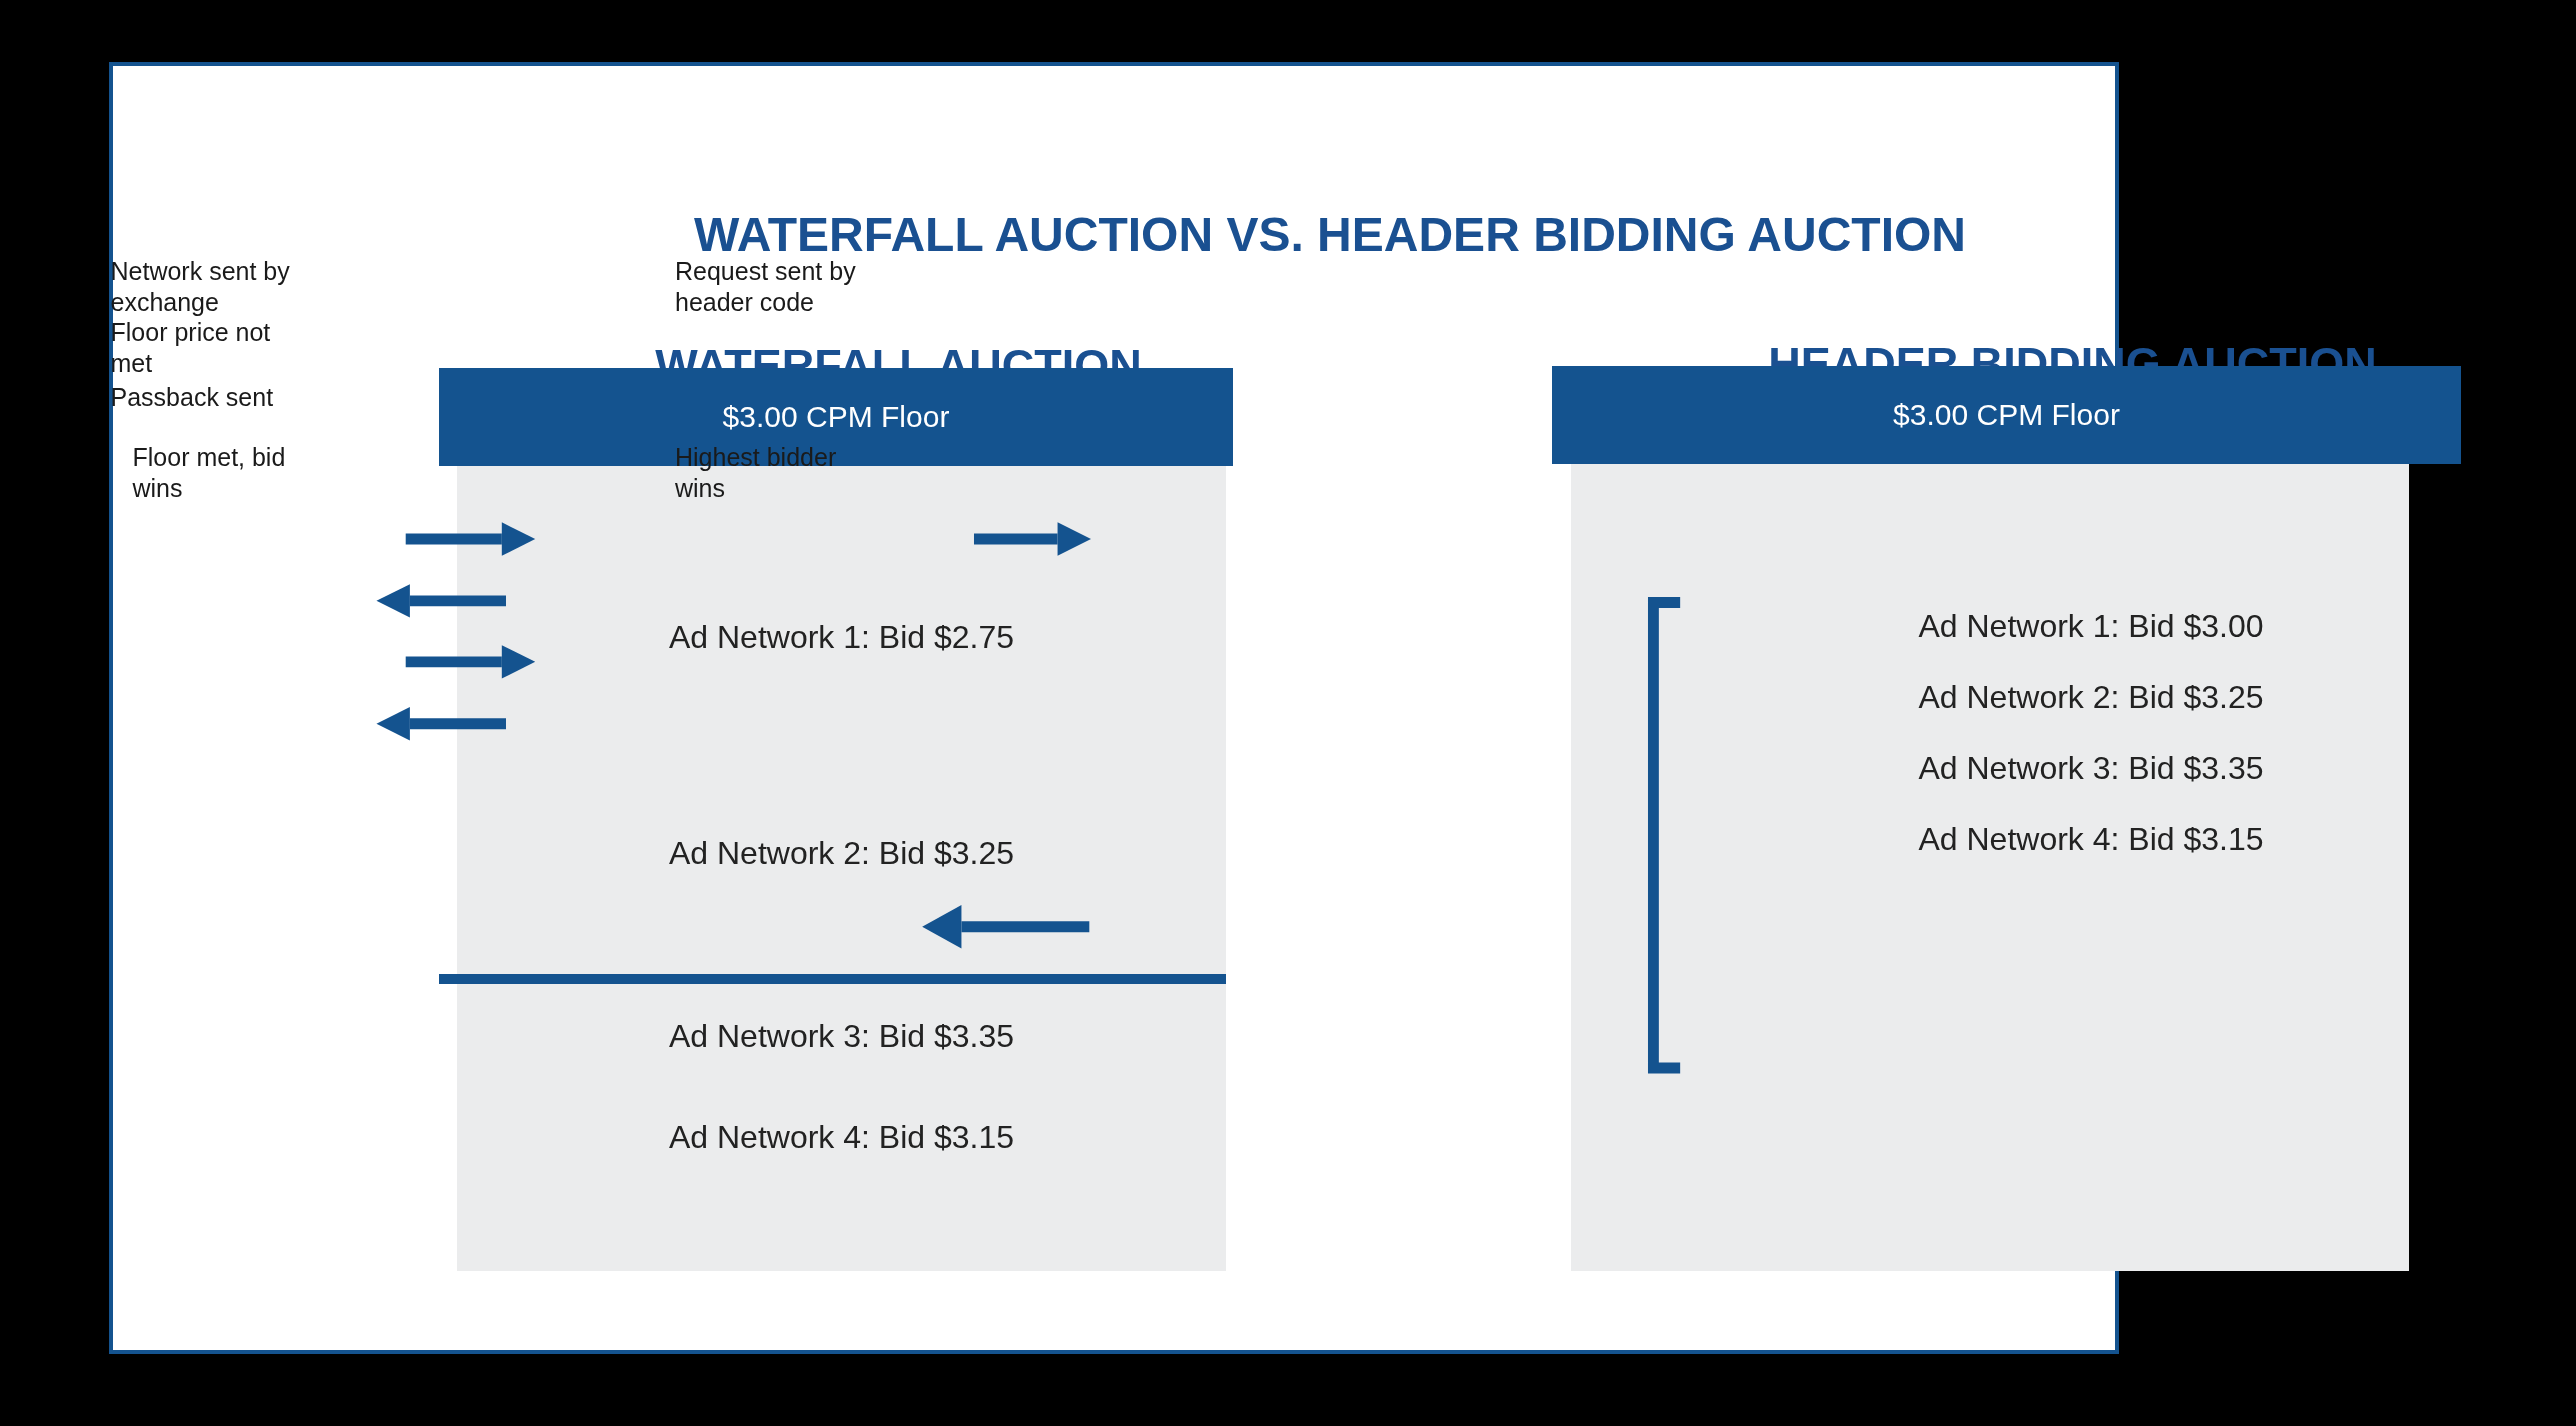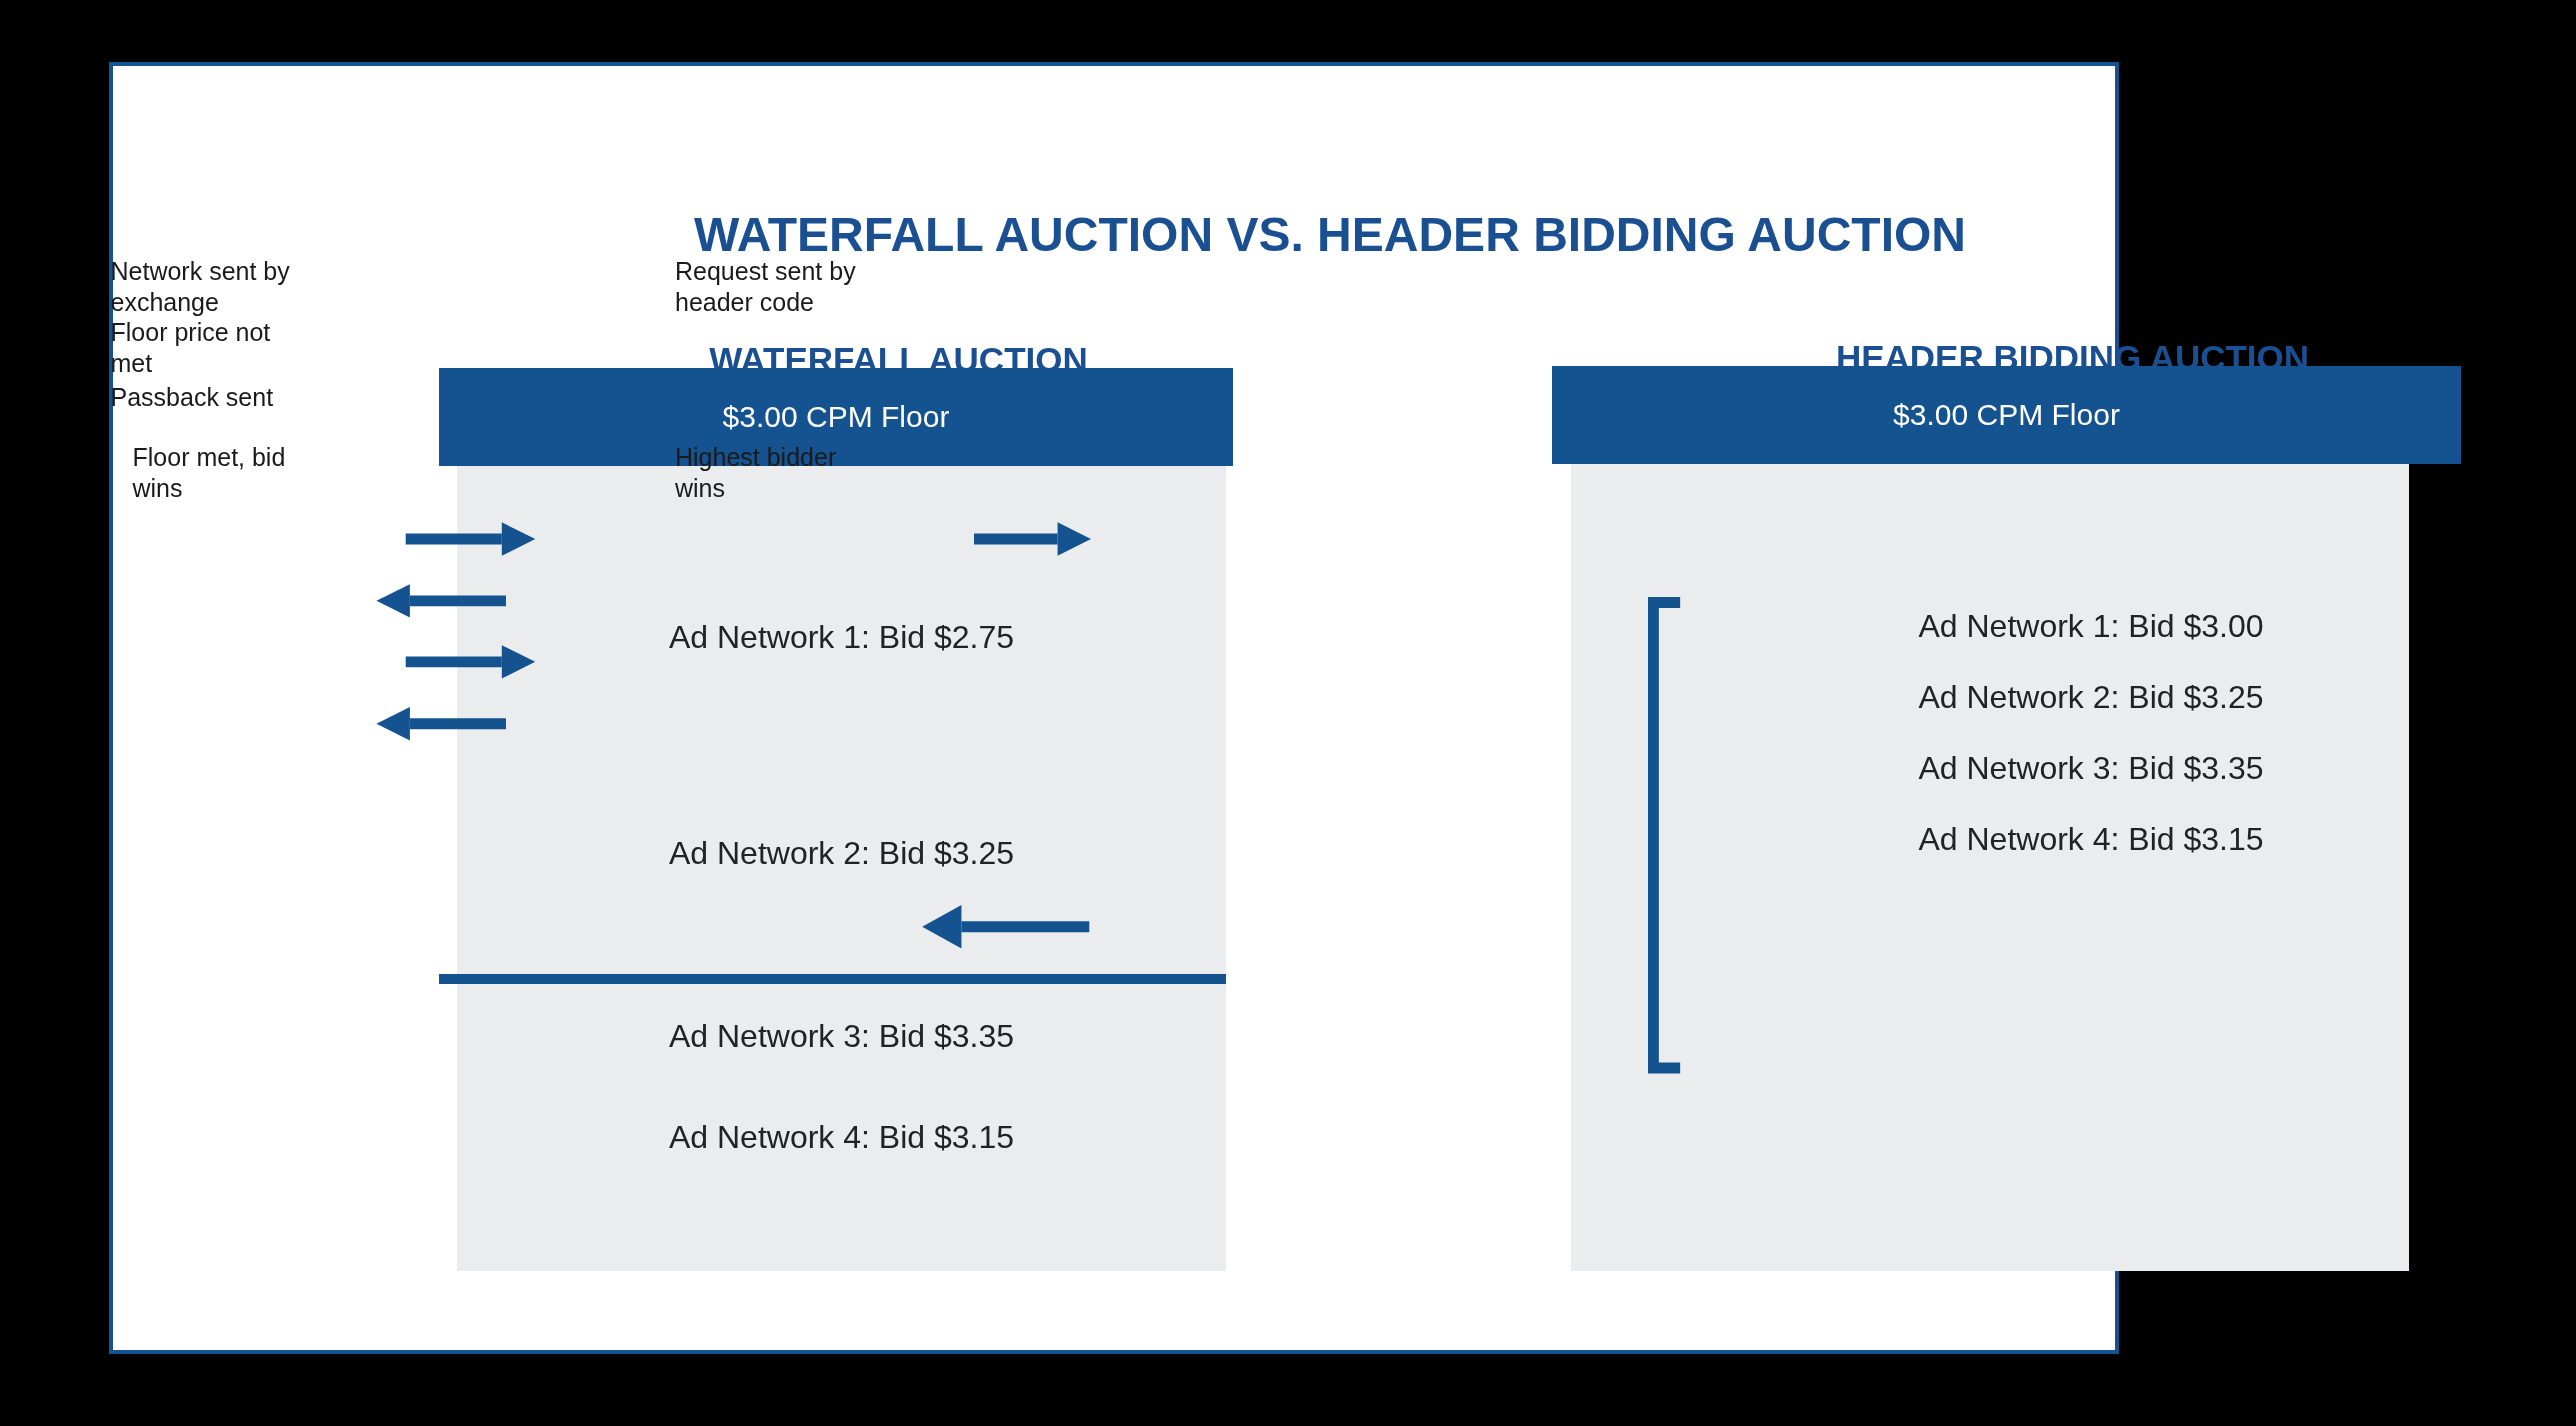--- a/index.html
+++ b/index.html
@@ -24,21 +24,21 @@
 
   #main-title{
     left:0; top:144px; width:2434px;
     text-align:center;
     font-size:48px; font-weight:bold;
     color:#1A5091; letter-spacing:0px;
     line-height:1.05;
   }
 
   .column-title{
-    font-size:35px; font-weight:bold;
+    font-size:45px; font-weight:bold;
     color:#1A5091; text-align:center;
     line-height:1.05;
   }
   #waterfall-title{ left:326px; top:276px; width:919px; }
   #hb-title{ left:1479px; top:274px; width:961px;text-decoration:underline; }
 
   .cpm-header{
     background:#14538F;
     color:#FFFFFF;
     font-size:30px;

